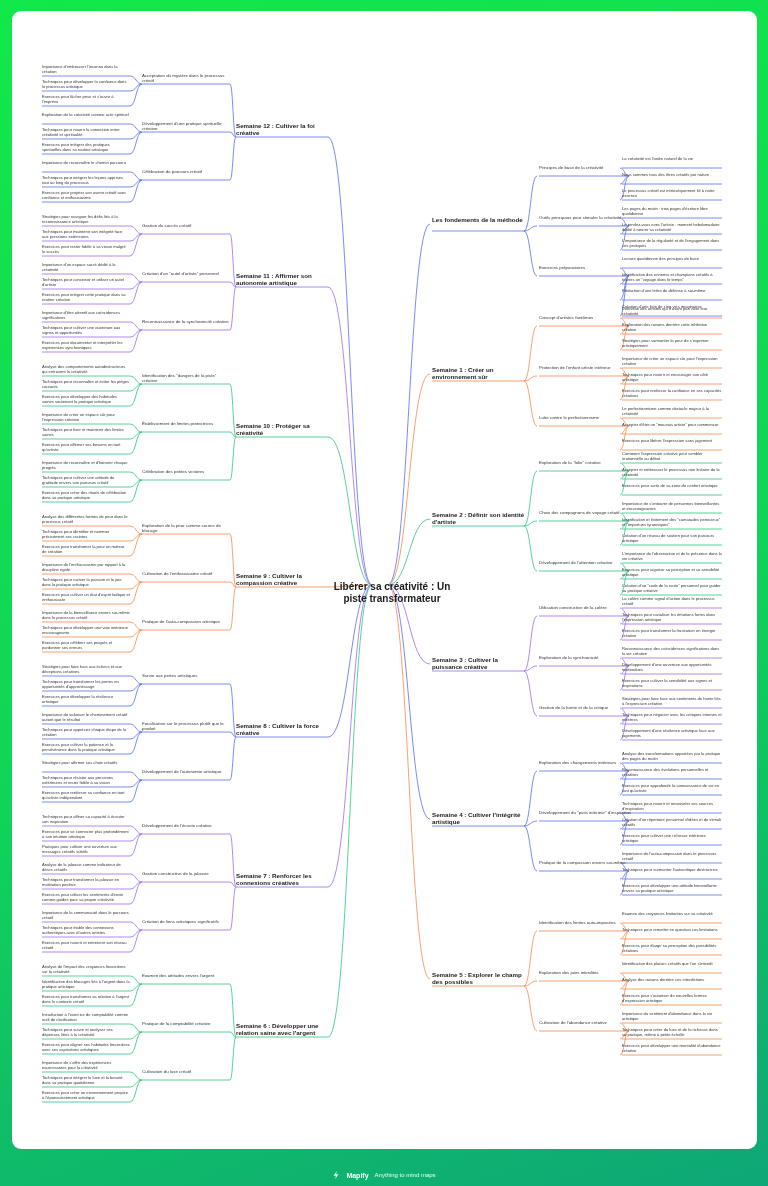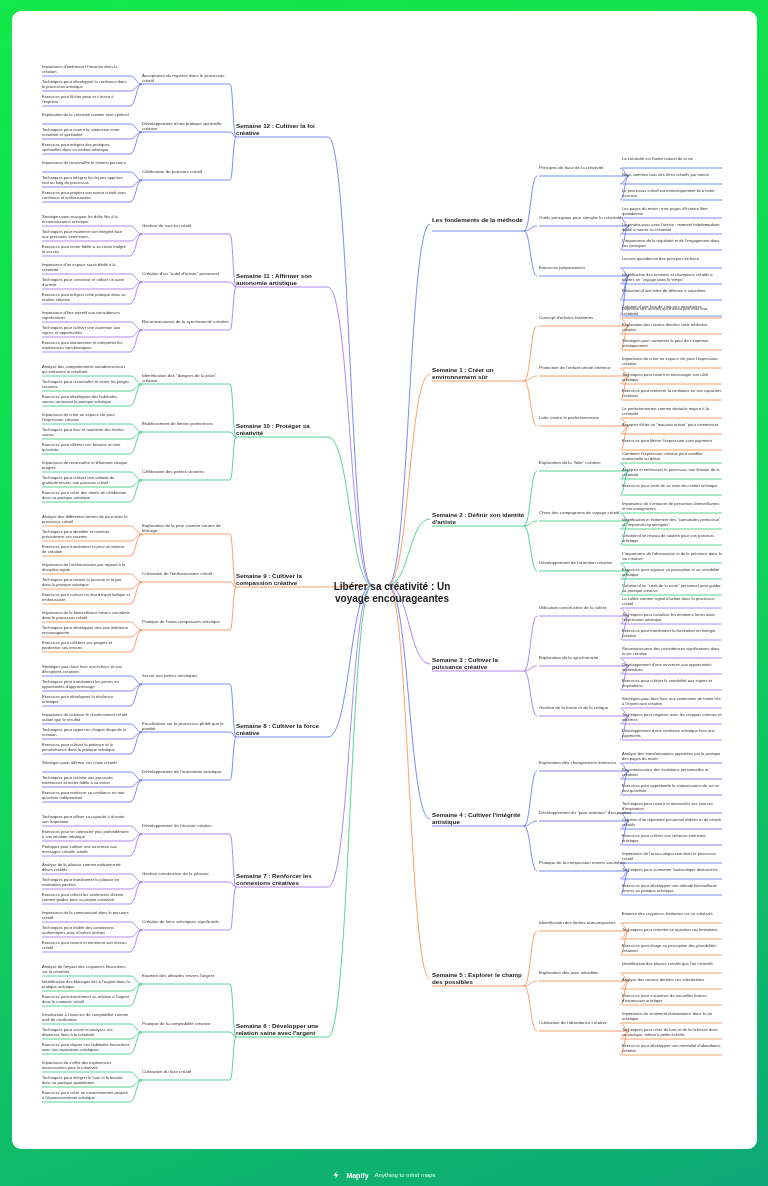--- a/index.html
+++ b/index.html
@@ -368,21 +368,21 @@
       <path d="M30,1043 L118,1043" stroke="#2fc77e" fill="none" stroke-width="0.8"></path>
       <path d="M218,1069 C221,1069 221,1026 224,1026" stroke="#2fc77e" fill="none" stroke-width="0.8"></path>
       <path d="M130,1069 L218,1069" stroke="#2fc77e" fill="none" stroke-width="0.8"></path>
       <path d="M118,1061 C124,1061 124,1069 130,1069" stroke="#2fc77e" fill="none" stroke-width="0.8"></path>
       <path d="M30,1061 L118,1061" stroke="#2fc77e" fill="none" stroke-width="0.8"></path>
       <path d="M118,1076 C124,1076 124,1069 130,1069" stroke="#2fc77e" fill="none" stroke-width="0.8"></path>
       <path d="M30,1076 L118,1076" stroke="#2fc77e" fill="none" stroke-width="0.8"></path>
       <path d="M118,1091 C124,1091 124,1069 130,1069" stroke="#2fc77e" fill="none" stroke-width="0.8"></path>
       <path d="M30,1091 L118,1091" stroke="#2fc77e" fill="none" stroke-width="0.8"></path>
     </svg>
-  <div class="central">Libérer sa créativité : Un voyage encourageantes</div>
+  <div class="central">Libérer sa créativité : Un piste transformateur</div>
   <div id="nodes">
       <div class="week" style="left: 420px; top: 205px; width: 95px;">Les fondements de la méthode</div>
       <div class="branch" style="left: 527px; top: 154px; width: 95px;">Principes de base de la créativité</div>
       <div class="node" style="left: 610px; top: 145px; width: 100px;">La créativité est l'ordre naturel de la vie</div>
       <div class="node" style="left: 610px; top: 161px; width: 100px;">Nous sommes tous des êtres créatifs par nature</div>
       <div class="node" style="left: 610px; top: 177px; width: 100px;">Le processus créatif est intrinsèquement lié à notre essence</div>
       <div class="branch" style="left: 527px; top: 204px; width: 95px;">Outils principaux pour stimuler la créativité</div>
       <div class="node" style="left: 610px; top: 195px; width: 100px;">Les pages du matin : trois pages d'écriture libre quotidienne</div>
       <div class="node" style="left: 610px; top: 211px; width: 100px;">Le rendez-vous avec l'artiste : moment hebdomadaire dédié à nourrir sa créativité</div>
       <div class="node" style="left: 610px; top: 227px; width: 100px;">L'importance de la régularité et de l'engagement dans ces pratiques</div>

